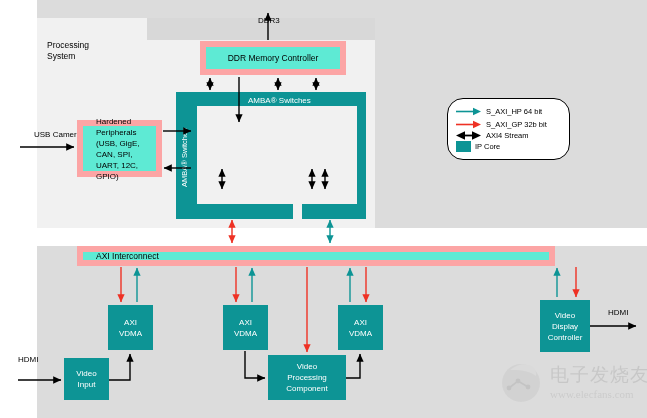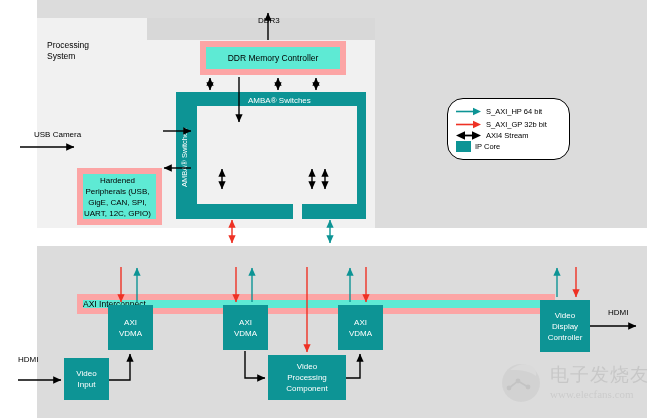--- a/index.html
+++ b/index.html
@@ -36,21 +36,21 @@
     background:#5eead4;
     border:6px solid #fca5a5;
     color:#000000;
   }
   .box.teal{
     background:#0d9495;
     color:#ffffff;
     border:none;
   }
   .ctr{align-items:center;text-align:center;}
-  .lft{align-items:flex-start;text-align:center;padding-left:0;margin-top:48px;}
+  .lft{align-items:flex-start;text-align:left;padding-left:13px;}
 
   
   #ddr-ctrl{left:200px;top:41px;width:146px;height:34px;font-size:8.5px;}
   #hardened{left:77px;top:120px;width:85px;height:57px;font-size:8px;line-height:11px;}
   #amba-outer{left:176px;top:92px;width:190px;height:127px;}
   #amba-inner-white{left:197px;top:106px;width:160px;height:98px;background:#f1f1f1;position:absolute;}
   #amba-gap-v{left:293px;top:196px;width:9px;height:23px;background:#f1f1f1;position:absolute;}
   #apu{left:207px;top:124px;width:141px;height:41px;font-size:8px;line-height:11px;}
   #amba-label-h{position:absolute;left:248px;top:96px;font-size:8px;color:#ffffff;}
   #amba-label-v{

